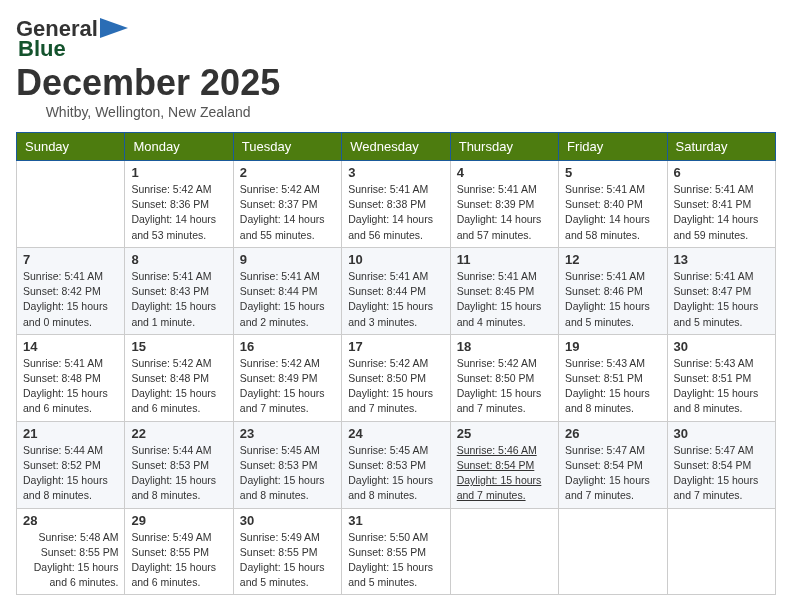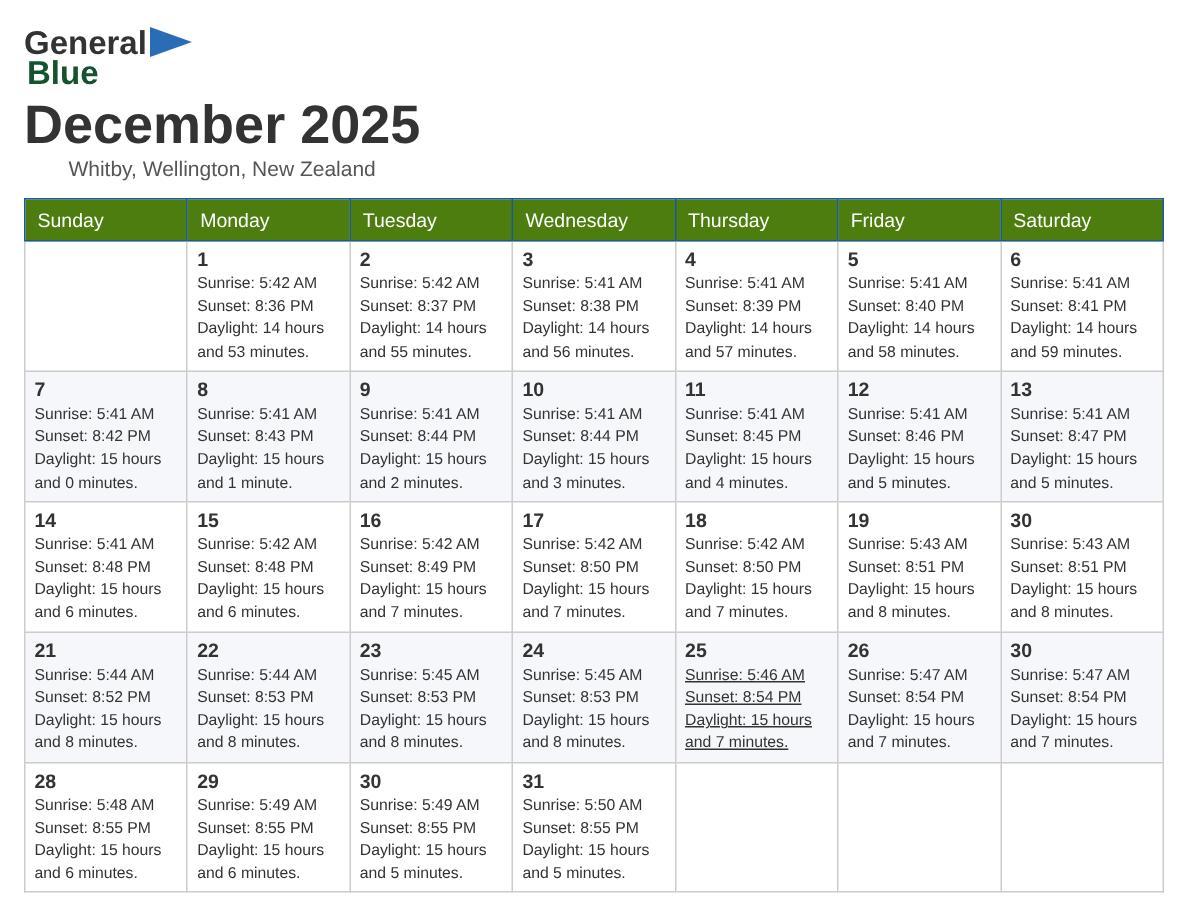--- a/index.html
+++ b/index.html
@@ -301,21 +301,21 @@
           <span class="day-number">30</span>
           <div class="day-info" style="white-space: pre-line;">Sunrise: 5:47 AM
 Sunset: 8:54 PM
 Daylight: 15 hours
 and 7 minutes.</div>
         </td>
       </tr>
       <tr>
         <td>
           <span class="day-number">28</span>
-          <div class="day-info" style="white-space: pre-line;">Sunrise: 5:48 AM
+          <div class="day-info" style="white-space: pre-line; text-align: right;">Sunrise: 5:48 AM
 Sunset: 8:55 PM
 Daylight: 15 hours
 and 6 minutes.</div>
         </td>
         <td>
           <span class="day-number">29</span>
           <div class="day-info" style="white-space: pre-line;">Sunrise: 5:49 AM
 Sunset: 8:55 PM
 Daylight: 15 hours
 and 6 minutes.</div>

